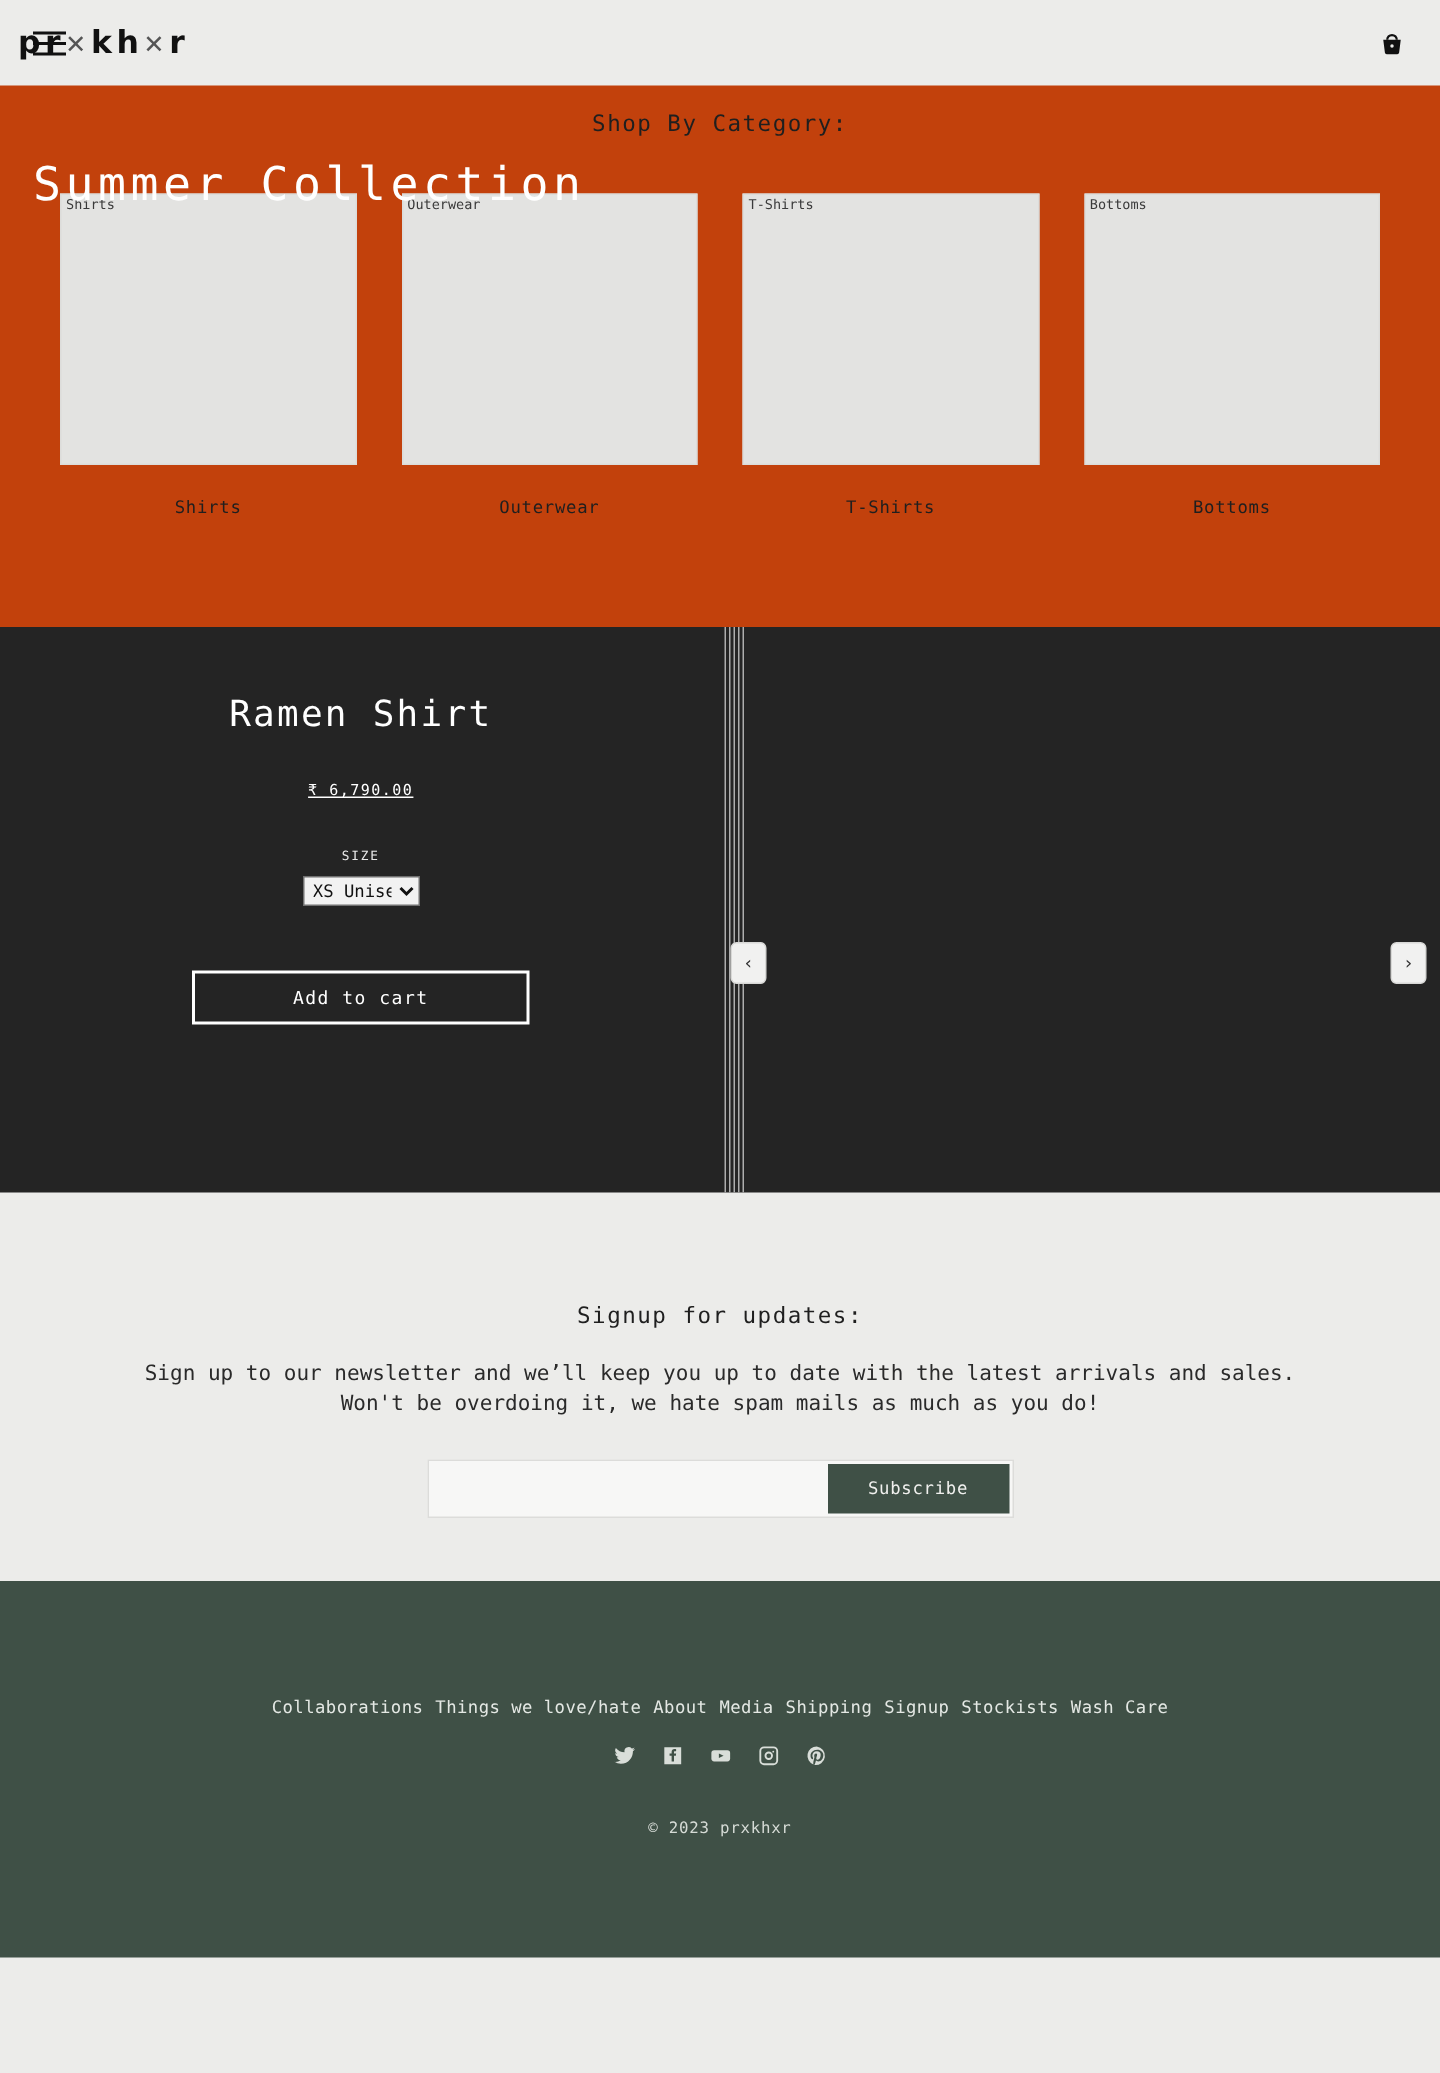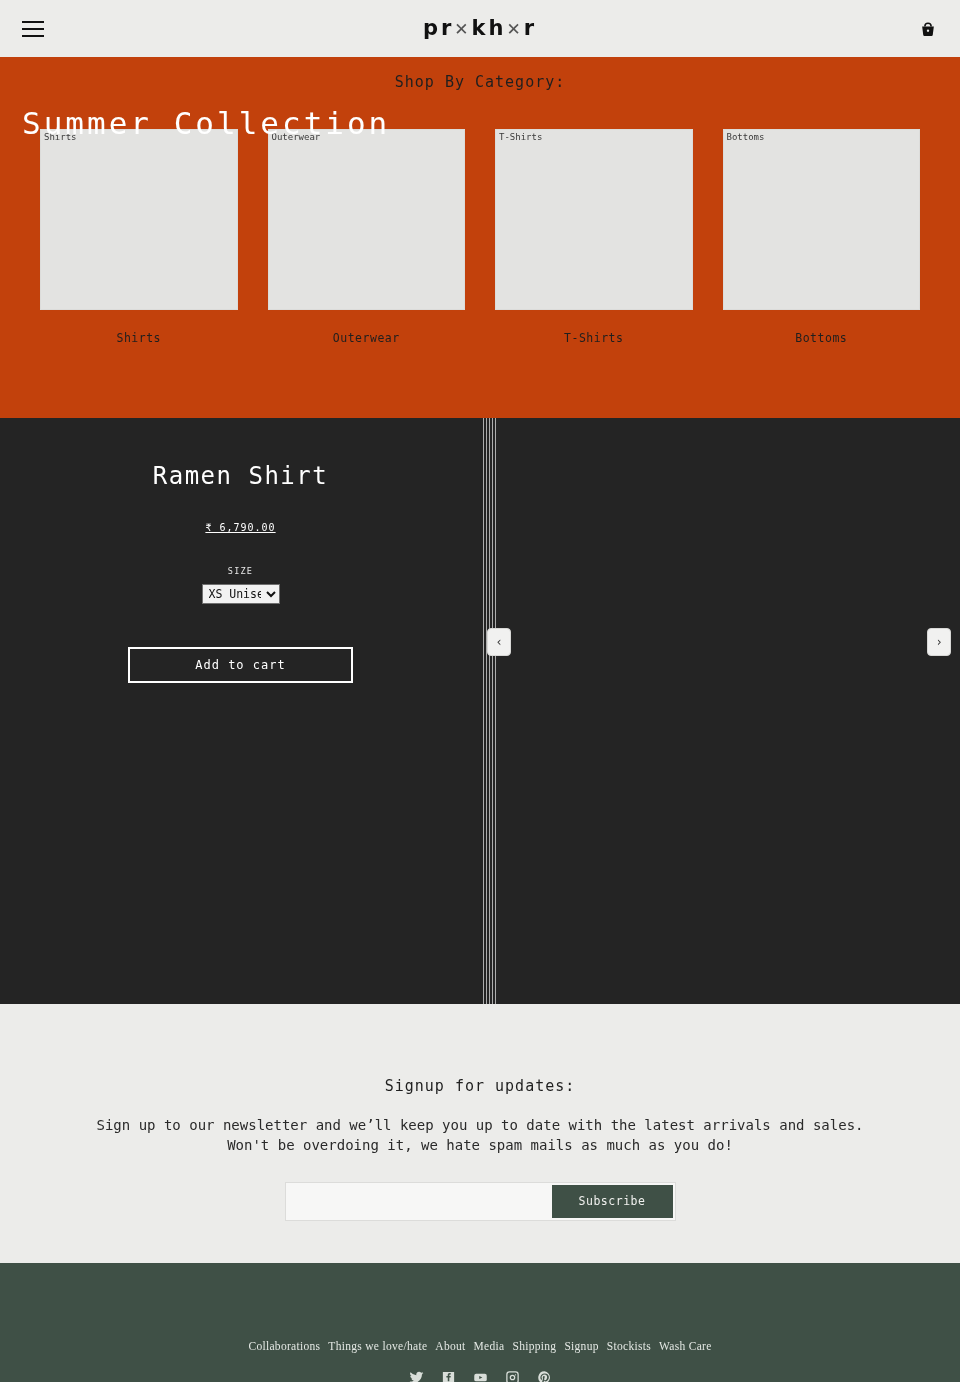--- a/index.html
+++ b/index.html
@@ -36,22 +36,22 @@
     cursor: pointer;
   }
   .hamburger span {
     display: block;
     height: 2px;
     width: 100%;
     background: #111;
   }
   .logo {
     position: absolute;
-    left: 0; right: 0;
-    text-align: center;
+    left: 12px; right: 0;
+    text-align: left;
     font-size: 21px;
     letter-spacing: 3px;
     line-height: 1;
     font-family: "DejaVu Sans", "Liberation Sans", sans-serif;
   }
   .logo .b { font-weight: 700; color: #111; }
   .logo .x { font-weight: 300; color: #555; font-size: 17px; }
   .cart-icon { width: 20px; height: 20px; cursor: pointer; }
 
   
@@ -105,21 +105,21 @@
     text-align: center;
     font-size: 11.5px;
     margin-top: 21px;
     letter-spacing: 0.5px;
     cursor: pointer;
   }
 
   
   .product-section {
     background: #242424;
-    height: 586px;
+    height: 377px;
     position: relative;
     color: #ffffff;
     overflow: hidden;
   }
   .divider-lines {
     position: absolute;
     top: 0; bottom: 0;
     left: 481px;
     width: 16px;
   }
@@ -259,21 +259,20 @@
     height: 251px;
     color: #e4e8e4;
     text-align: center;
     padding-top: 77px;
   }
   .footer-nav {
     display: flex;
     justify-content: center;
     gap: 8px;
     font-size: 11.5px;
-    font-family: Liberation Serif, serif;
   }
   .footer-nav a {
     color: #e4e8e4;
     text-decoration: none;
     letter-spacing: .3px;
     cursor: pointer;
   }
   .footer-social {
     margin-top: 17px;
     display: flex;

